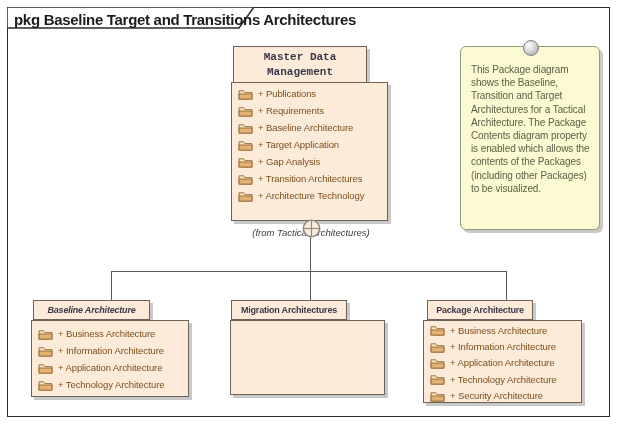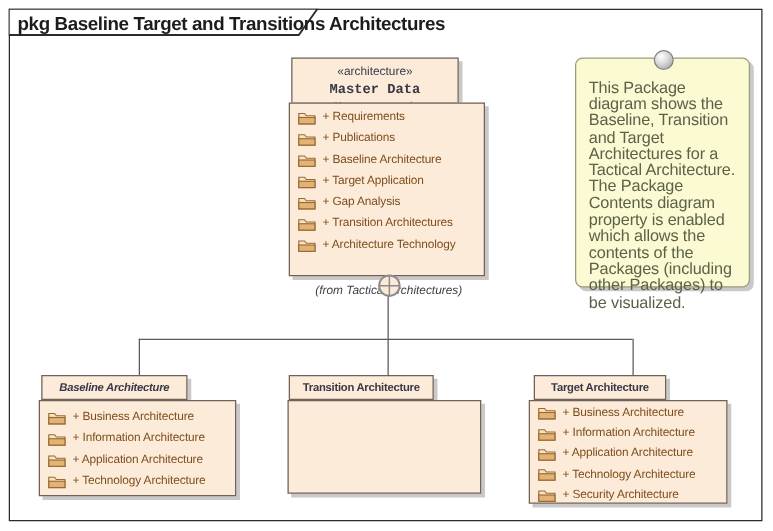--- a/index.html
+++ b/index.html
@@ -35,21 +35,21 @@
            font-size:9.5px; font-style:italic; color:#3f3f3f; z-index:2; white-space:nowrap; }
   .crosshair { position:absolute; left:302px; top:219px; z-index:4; }
 
   
   .conn { position:absolute; background:#5a5a5a; z-index:1; }
 
   
   .note { position:absolute; left:460px; top:46px; width:140px; height:184px;
           background:#fbfad2; border:1px solid #9b9b79; border-radius:6px;
           box-shadow:3px 3px 0 0 #c9c9c9; z-index:2; padding:16px 8px 6px 10px; }
-  .note-text { font-size:13px; line-height:13.2px; color:#5c6148; letter-spacing:-0.1px; }
+  .note-text { font-size:10px; line-height:13.2px; color:#5c6148; letter-spacing:-0.1px; }
   .pin { position:absolute; left:62px; top:-7px; width:16px; height:16px; border-radius:50%;
          border:1px solid #7f7f7f;
          background:radial-gradient(circle at 35% 30%, #fefefe 0%, #d8d8d8 45%, #9a9a9a 100%); }
 </style>
 </head>
 <body>
 
 <div id="canvas">
 
   <div class="frame"></div>
@@ -58,39 +58,38 @@
   </svg>
   <span class="frame-tab-label">pkg Baseline Target and Transitions Architectures</span>
 
   <div class="conn" style="left:310px; top:236px; width:1px; height:64px;"></div>
   <div class="conn" style="left:111px; top:271px; width:395px; height:1px;"></div>
   <div class="conn" style="left:111px; top:271px; width:1px; height:29px;"></div>
   <div class="conn" style="left:506px; top:271px; width:1px; height:29px;"></div>
 
   <div class="pkg-tab" style="left:233px; top:46px; width:134px; height:37px;">
     <div class="main-tab-text">
-      <span class="stereotype">«architecture»</span>
       <span class="pkg-name">Master Data Management</span>
     </div>
   </div>
   <div class="pkg-body" style="left:231px; top:82px; width:157px; height:139px;">
     <div class="rows">
       <div class="row">
         <svg class="folder" width="15" height="12" viewBox="0 0 16 13">
             <path d="M1 3 L6 3 L7.5 5 L15 5 L15 12 L1 12 Z" fill="#f7e4c4" stroke="#9a6a32"></path>
             <rect x="1" y="6.5" width="14" height="5.5" fill="#e3b277" stroke="#9a6a32"></rect>
           </svg>
+        <span class="item-label">+ Publications</span>
+      </div>
+      <div class="row">
+        <svg class="folder" width="15" height="12" viewBox="0 0 16 13">
+            <path d="M1 3 L6 3 L7.5 5 L15 5 L15 12 L1 12 Z" fill="#f7e4c4" stroke="#9a6a32"></path>
+            <rect x="1" y="6.5" width="14" height="5.5" fill="#e3b277" stroke="#9a6a32"></rect>
+          </svg>
         <span class="item-label">+ Requirements</span>
-      </div>
-      <div class="row">
-        <svg class="folder" width="15" height="12" viewBox="0 0 16 13">
-            <path d="M1 3 L6 3 L7.5 5 L15 5 L15 12 L1 12 Z" fill="#f7e4c4" stroke="#9a6a32"></path>
-            <rect x="1" y="6.5" width="14" height="5.5" fill="#e3b277" stroke="#9a6a32"></rect>
-          </svg>
-        <span class="item-label">+ Publications</span>
       </div>
       <div class="row">
         <svg class="folder" width="15" height="12" viewBox="0 0 16 13">
             <path d="M1 3 L6 3 L7.5 5 L15 5 L15 12 L1 12 Z" fill="#f7e4c4" stroke="#9a6a32"></path>
             <rect x="1" y="6.5" width="14" height="5.5" fill="#e3b277" stroke="#9a6a32"></rect>
           </svg>
         <span class="item-label">+ Baseline Architecture</span>
       </div>
       <div class="row">
         <svg class="folder" width="15" height="12" viewBox="0 0 16 13">
@@ -165,26 +164,26 @@
         <svg class="folder" width="15" height="12" viewBox="0 0 16 13">
             <path d="M1 3 L6 3 L7.5 5 L15 5 L15 12 L1 12 Z" fill="#f7e4c4" stroke="#9a6a32"></path>
             <rect x="1" y="6.5" width="14" height="5.5" fill="#e3b277" stroke="#9a6a32"></rect>
           </svg>
         <span class="item-label">+ Technology Architecture</span>
       </div>
     </div>
   </div>
 
   <div class="pkg-tab" style="left:231px; top:300px; width:116px; height:20px;">
-    <span class="pkg-tab-title">Transition Architecture</span>
+    <span class="pkg-tab-title">Migration Architectures</span>
   </div>
   <div class="pkg-body" style="left:230px; top:320px; width:155px; height:75px;"></div>
 
   <div class="pkg-tab" style="left:427px; top:300px; width:106px; height:20px;">
-    <span class="pkg-tab-title">Target Architecture</span>
+    <span class="pkg-tab-title">Package Architecture</span>
   </div>
   <div class="pkg-body" style="left:423px; top:320px; width:159px; height:83px;">
     <div class="rows" style="padding-top:1px;">
       <div class="row row-s">
         <svg class="folder" width="15" height="12" viewBox="0 0 16 13">
             <path d="M1 3 L6 3 L7.5 5 L15 5 L15 12 L1 12 Z" fill="#f7e4c4" stroke="#9a6a32"></path>
             <rect x="1" y="6.5" width="14" height="5.5" fill="#e3b277" stroke="#9a6a32"></rect>
           </svg>
         <span class="item-label">+ Business Architecture</span>
       </div>

